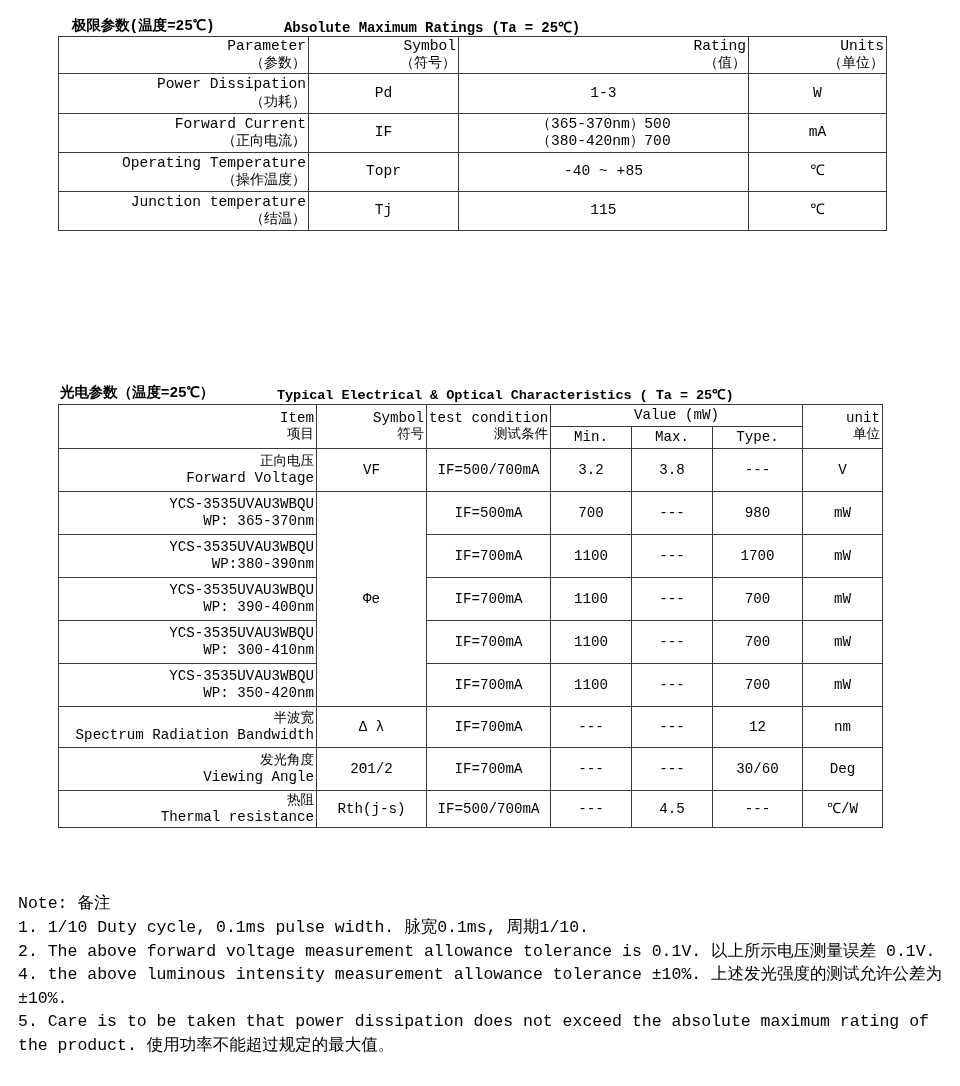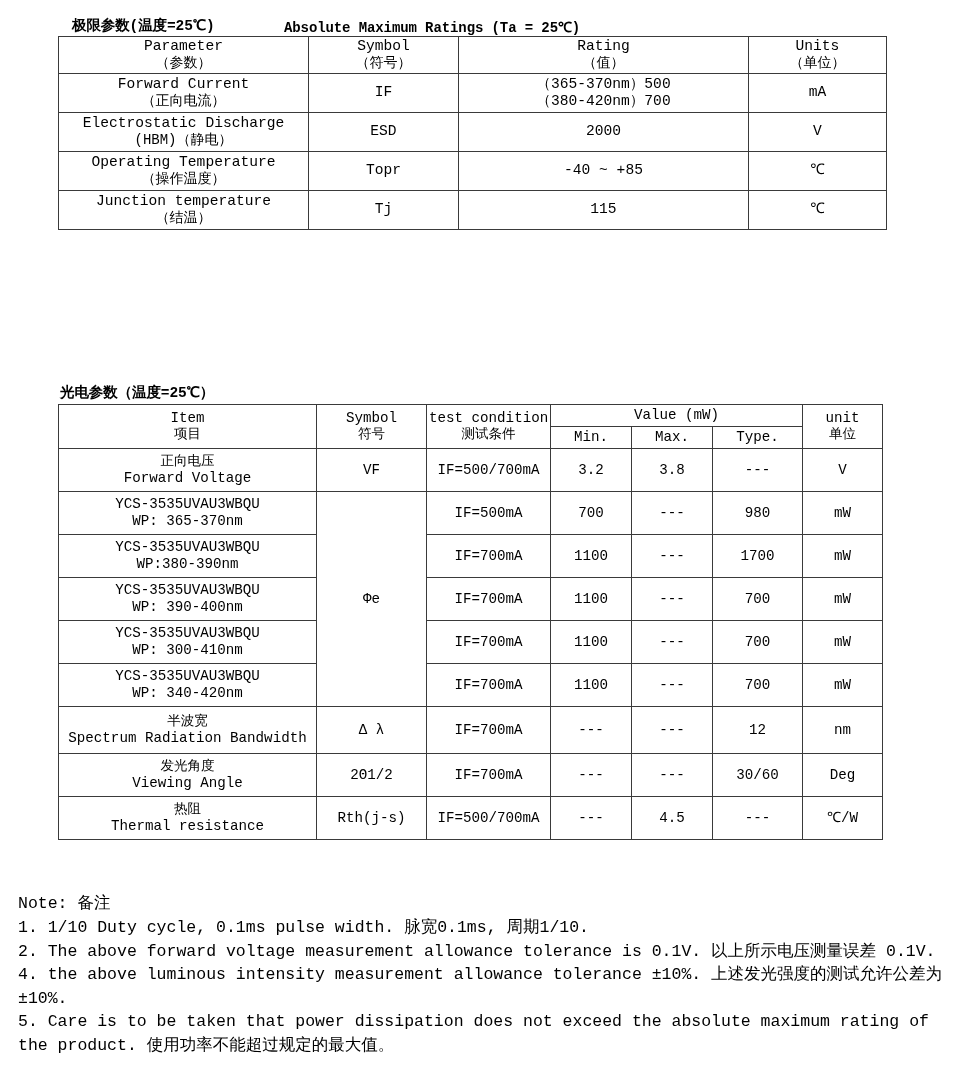--- a/index.html
+++ b/index.html
@@ -46,21 +46,21 @@
   }
   #table-amr { left: 58px; top: 36px; width: 828px; }
   #table-eo  { left: 58px; top: 404px; width: 824px; }
 
   #table-amr td { font-size: 14.6px; }
   #table-eo  td { font-size: 14.2px; }
 
   .cn { font-size: 13.5px; }
   #table-amr .cn { font-size: 14px; }
 
-  .two-line > div { white-space: nowrap; }
+  .two-line > div { white-space: nowrap; text-align: right; }
 
   .rating-lines { display: inline-block; text-align: left; }
   .rating-lines > div { white-space: nowrap; }
 
   
   #notes {
     position: absolute;
     left: 18px;
     top: 884px;
     width: 936px;
@@ -98,48 +98,48 @@
         <td class="two-line">
           <div>Rating</div>
           <div class="cn">（值）</div>
         </td>
         <td class="two-line">
           <div>Units</div>
           <div class="cn">（单位）</div>
         </td>
       </tr>
 
+      <tr style="height:40px">
+        <td class="two-line">
+          <div>Power Dissipation</div>
+          <div class="cn">（功耗）</div>
+        </td>
+        <td>Pd</td>
+        <td>
+          <span class="rating-lines"><div>1-3</div></span>
+        </td>
+        <td>W</td>
+      </tr>
 
       <tr style="height:39px">
         <td class="two-line">
           <div>Forward Current</div>
           <div class="cn">（正向电流）</div>
         </td>
         <td>IF</td>
         <td>
           <span class="rating-lines">
             <div>（365-370nm）500</div>
             <div>（380-420nm）700</div>
           </span>
         </td>
         <td>mA</td>
       </tr>
 
 
-      <tr style="height:39px">
-        <td class="two-line">
-          <div>Electrostatic Discharge</div>
-          <div class="cn">(HBM)（静电）</div>
-        </td>
-        <td>ESD</td>
-        <td>
-          <span class="rating-lines"><div>2000</div></span>
-        </td>
-        <td>V</td>
-      </tr>
 
       <tr style="height:39px">
         <td class="two-line">
           <div>Operating Temperature</div>
           <div class="cn">（操作温度）</div>
         </td>
         <td>Topr</td>
         <td>
           <span class="rating-lines"><div>-40 ~ +85</div></span>
         </td>
@@ -155,20 +155,21 @@
         <td>Tj</td>
         <td>
           <span class="rating-lines"><div>115</div></span>
         </td>
         <td>℃</td>
       </tr>
     </tbody>
   </table>
 
   <div class="section-heading" id="t2-heading-cn">光电参数（温度=25℃）</div>
+  <div class="section-heading" id="t2-heading-en">Typical Electrical &amp; Optical Characteristics ( Ta = 25℃)</div>
 
   <table id="table-eo">
     <colgroup>
       <col style="width:258px">
         <col style="width:110px">
         <col style="width:124px">
       <col style="width:81px">
         <col style="width:81px">
         <col style="width:90px">
       <col style="width:80px">
@@ -257,30 +258,30 @@
         <td>IF=700mA</td>
         <td>1100</td>
         <td>---</td>
         <td>700</td>
         <td>mW</td>
       </tr>
 
       <tr style="height:43px">
         <td class="two-line">
           <div>YCS-3535UVAU3WBQU</div>
-          <div>WP: 340-420nm</div>
+          <div>WP: 350-420nm</div>
         </td>
         <td>IF=700mA</td>
         <td>1100</td>
         <td>---</td>
         <td>700</td>
         <td>mW</td>
       </tr>
 
-      <tr style="height:47px">
+      <tr style="height:41px">
         <td class="two-line">
           <div class="cn">半波宽</div>
           <div>Spectrum Radiation Bandwidth</div>
         </td>
         <td>Δ λ</td>
         <td>IF=700mA</td>
         <td>---</td>
         <td>---</td>
         <td>12</td>
         <td>nm</td>
@@ -292,21 +293,21 @@
           <div>Viewing Angle</div>
         </td>
         <td>2Θ1/2</td>
         <td>IF=700mA</td>
         <td>---</td>
         <td>---</td>
         <td>30/60</td>
         <td>Deg</td>
       </tr>
 
-      <tr style="height:43px">
+      <tr style="height:37px">
         <td class="two-line">
           <div class="cn">热阻</div>
           <div>Thermal resistance</div>
         </td>
         <td>Rth(j-s)</td>
         <td>IF=500/700mA</td>
         <td>---</td>
         <td>4.5</td>
         <td>---</td>
         <td>℃/W</td>

